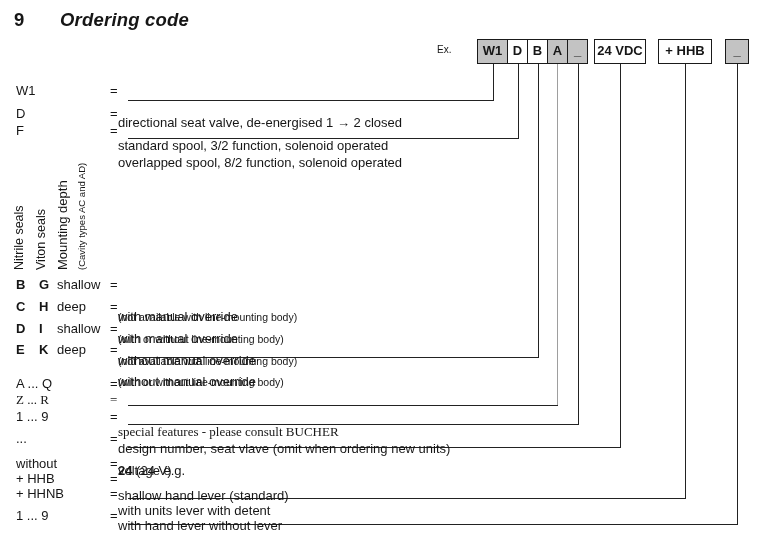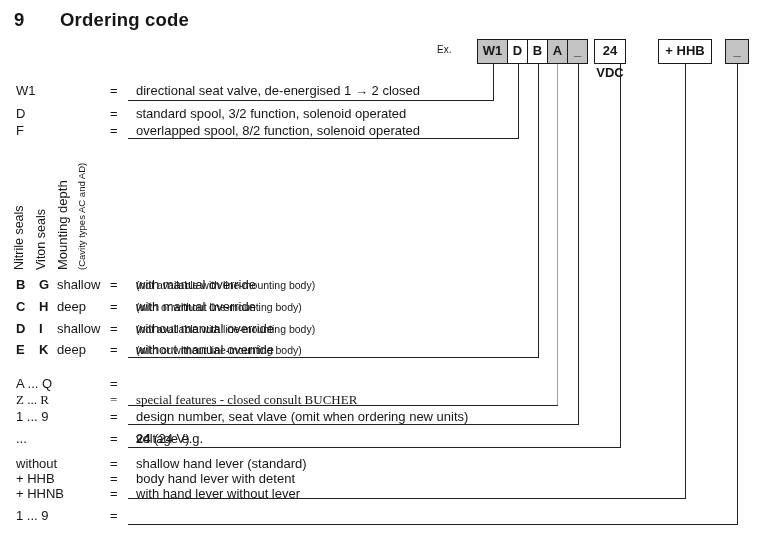--- a/index.html
+++ b/index.html
@@ -7,21 +7,21 @@
     position:relative;
     width:757px;height:542px;
     background:#ffffff;
     font-family:"Liberation Sans","DejaVu Sans",sans-serif;
     color:#161616;
     overflow:hidden;
   }
   
   .title{position:absolute;top:9px;font-size:18.5px;font-weight:bold;letter-spacing:.2px;}
   #title-num{left:14px;}
-  #title-text{left:60px;}
+  #title-text{left:60px;font-style:italic;}
   
   #ex-label{position:absolute;left:437px;top:44px;font-size:10px;}
   
   .cbox{
     position:absolute;top:39px;height:25px;box-sizing:border-box;
     border:1.2px solid #1a1a1a;background:#ffffff;
     text-align:center;font-size:13px;font-weight:bold;line-height:22px;
   }
   .cbox.shaded{background:#c3c3c3;}
   
@@ -37,21 +37,21 @@
   #conn-blank1-h{position:absolute;left:128px;top:405px;width:430px;height:0;border-bottom:1.2px solid #222222;}
   #conn-blank2{width:450px;height:360px;}
   #conn-vdc{width:492px;height:383px;}
   #conn-hhb{width:557px;height:434px;}
   #conn-blank3{width:609px;height:460px;}
   
   .row{position:absolute;left:0;width:757px;height:16px;font-size:13px;}
   .row span{position:absolute;white-space:nowrap;top:0;}
   .c-code{left:16px;}
   .c-eq{left:110px;}
-  .c-desc{left:136px;}
+  .c-desc{left:118px;margin-top:32px;}
   .c-n{left:16px;}
   .c-v{left:39px;}
   .c-d{left:57px;}
   .note{font-size:10.5px;}
   .b{font-weight:bold;}
   
   .vhead{
     position:absolute;top:270px;white-space:nowrap;
     transform:rotate(-90deg);transform-origin:0 0;
     font-size:12.5px;
@@ -69,21 +69,21 @@
   <div class="title" id="title-num">9</div>
   <div class="title" id="title-text">Ordering code</div>
 
   <div id="ex-label">Ex.</div>
 
   <div class="cbox shaded" style="left:477px;width:31px;">W1</div>
   <div class="cbox" style="left:507px;width:21px;">D</div>
   <div class="cbox" style="left:527px;width:21px;">B</div>
   <div class="cbox shaded" style="left:547px;width:21px;">A</div>
   <div class="cbox shaded" style="left:567px;width:21px;">_</div>
-  <div class="cbox" style="left:594px;width:32px;">24 VDC</div>
+  <div class="cbox" style="left:594px;width:52px;">24 VDC</div>
   <div class="cbox" style="left:658px;width:54px;">+ HHB</div>
   <div class="cbox shaded" style="left:725px;width:24px;">_</div>
 
   <div class="conn" id="conn-w1"></div>
   <div class="conn" id="conn-d"></div>
   <div class="conn" id="conn-b"></div>
   <div id="conn-blank1-v"></div>
   <div id="conn-blank1-h"></div>
   <div class="conn" id="conn-blank2"></div>
   <div class="conn" id="conn-vdc"></div>
@@ -140,21 +140,21 @@
     <span class="c-desc"><span>without manual override </span><span class="note" style="position:static;">(with or without line-mounting body)</span></span>
   </div>
 
   <div class="row" style="top:376px;">
     <span class="c-code">A ... Q</span>
     <span class="c-eq">=</span>
   </div>
   <div class="row" style="top:392px;font-family:Liberation Serif, serif;">
     <span class="c-code">Z ... R</span>
     <span class="c-eq">=</span>
-    <span class="c-desc">special features - closed consult BUCHER</span>
+    <span class="c-desc">special features - please consult BUCHER</span>
   </div>
 
   <div class="row" style="top:409px;">
     <span class="c-code">1 ... 9</span>
     <span class="c-eq">=</span>
     <span class="c-desc">design number, seat vlave (omit when ordering new units)</span>
   </div>
 
   <div class="row" style="top:431px;">
     <span class="c-code">...</span>
@@ -163,21 +163,21 @@
   </div>
 
   <div class="row" style="top:456px;">
     <span class="c-code">without</span>
     <span class="c-eq">=</span>
     <span class="c-desc">shallow hand lever (standard)</span>
   </div>
   <div class="row" style="top:471px;">
     <span class="c-code">+ HHB</span>
     <span class="c-eq">=</span>
-    <span class="c-desc">body hand lever with detent</span>
+    <span class="c-desc">with units lever with detent</span>
   </div>
   <div class="row" style="top:486px;">
     <span class="c-code">+ HHNB</span>
     <span class="c-eq">=</span>
     <span class="c-desc">with hand lever without lever</span>
   </div>
 
   <div class="row" style="top:508px;">
     <span class="c-code">1 ... 9</span>
     <span class="c-eq">=</span>

